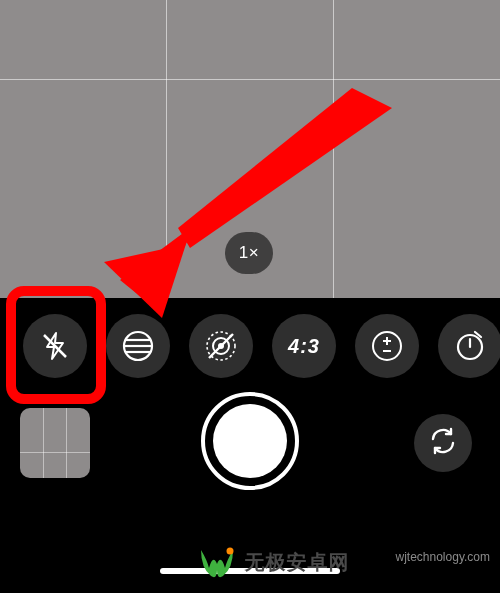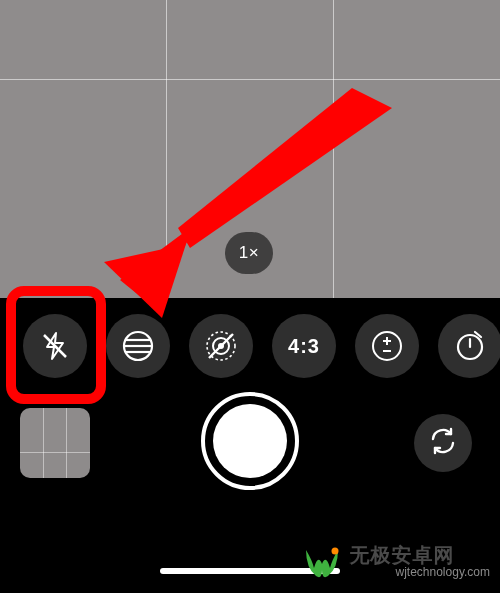--- a/index.html
+++ b/index.html
@@ -32,21 +32,21 @@
 
   
   .options-row {
     position: absolute; left: 0; top: 314px; width: 500px; height: 64px;
     display: flex; align-items: center; gap: 19px; padding-left: 23px;
   }
   .opt-btn {
     width: 64px; height: 64px; border-radius: 50%;
     background: #2f2f2f;
     display: flex; align-items: center; justify-content: center;
-    color: #fff; font-size: 20px; flex: 0 0 64px;
+    color: #fff; font-size: 20px; flex: 0 0 64px; font-style: italic;
   }
   .opt-btn svg { display: block; }
   .aspect-text { font-weight: 700; letter-spacing: 1px; font-size: 20px; }
   .gallery-thumb {
     position: absolute; left: 20px; top: 408px; width: 70px; height: 70px;
     border-radius: 10px; background: #8e8b8b; overflow: hidden;
   }
   .gallery-thumb .mini-grid {
     position: absolute; background: rgba(255,255,255,0.45);
   }
@@ -74,21 +74,21 @@
   }
 
   
   .watermark {
     position: absolute; right: 10px; bottom: 6px; height: 50px;
     display: flex; align-items: center; gap: 6px;
   }
   .wm-logo {
     width: 44px; height: 44px; position: relative;
   }
-  .wm-text { display: flex; flex-direction: column; line-height: 1.1; }
+  .wm-text { display: flex; flex-direction: row; line-height: 1.1; }
   .wm-title { color: #4a4a4a; font-size: 20px; font-weight: 700; letter-spacing: 1px; }
   .wm-sub { color: #8a8a8a; font-size: 12px; margin-left: 46px; }
 </style>
 </head>
 <body>
 
 <div class="screen">
 
   <div class="viewfinder">
     <div class="grid-line grid-v1"></div>

